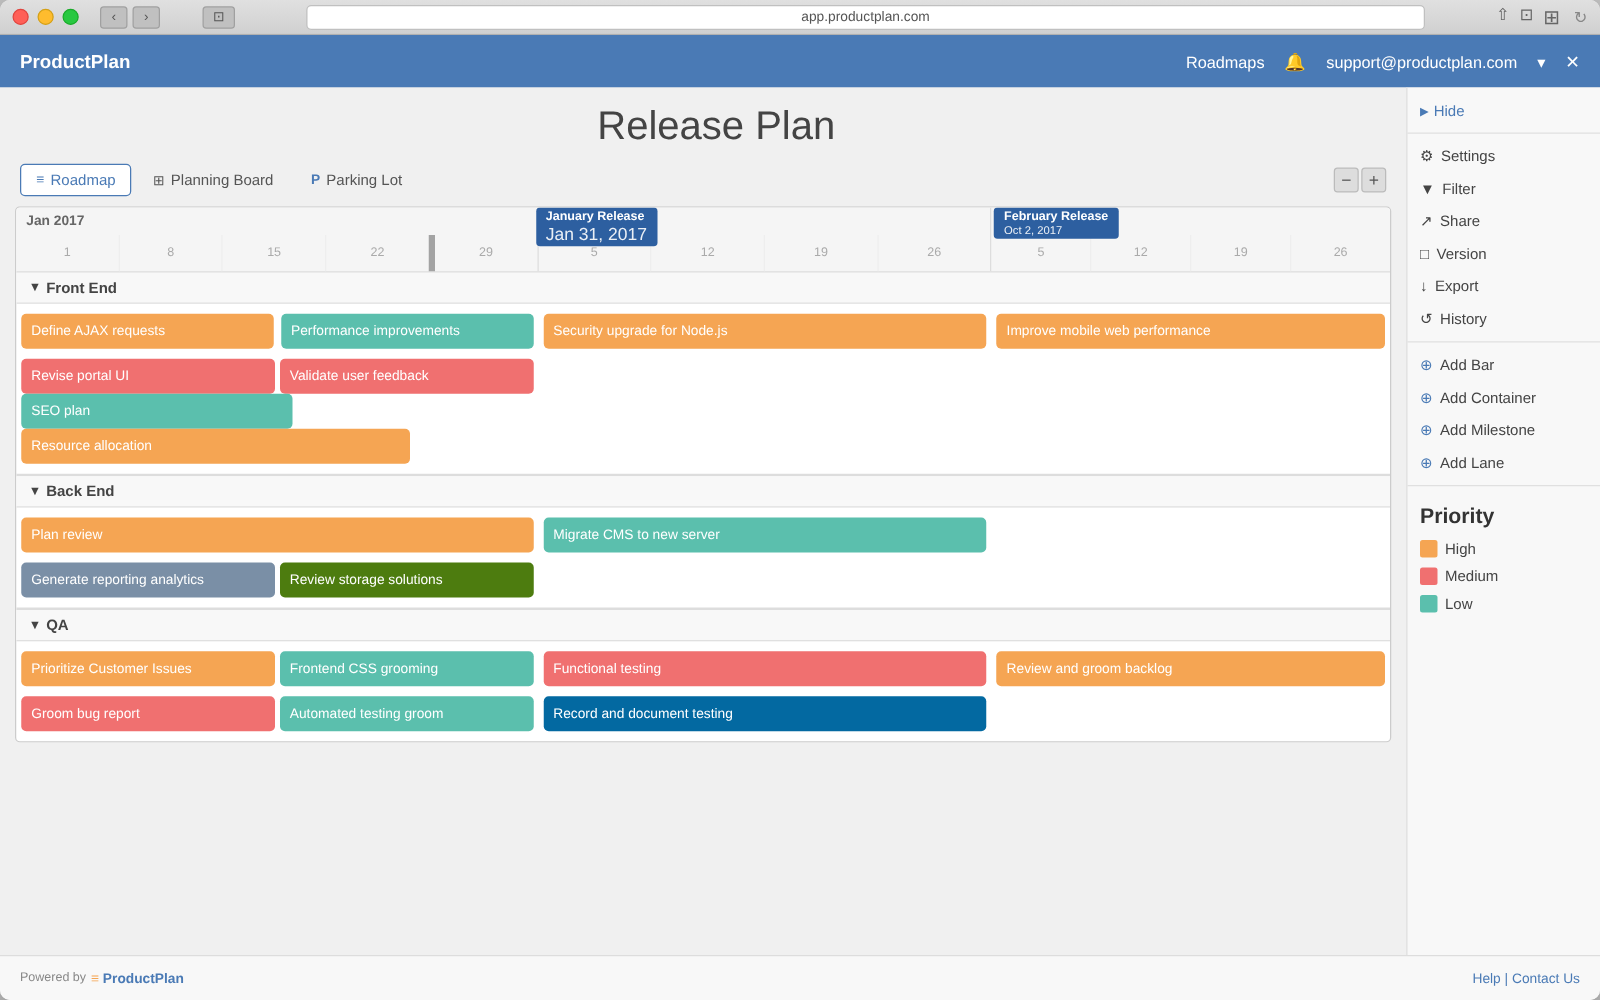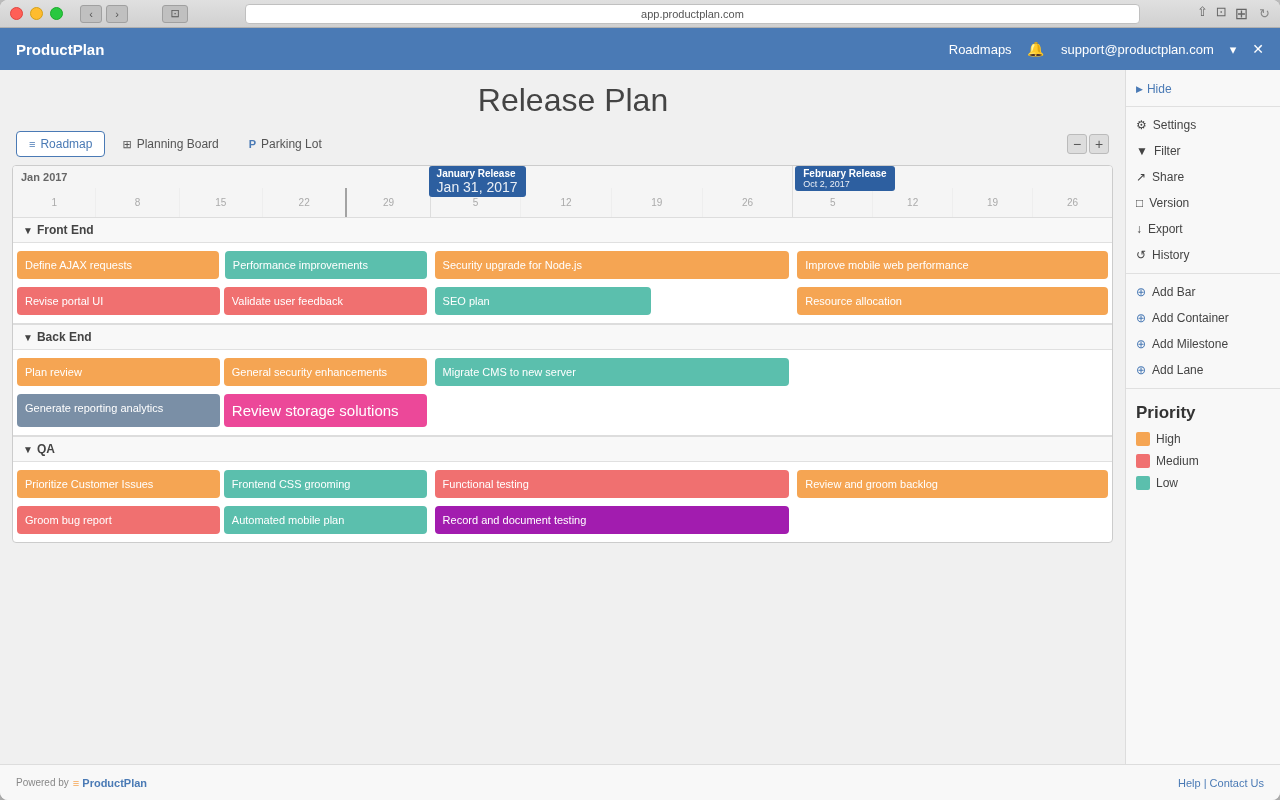--- a/index.html
+++ b/index.html
@@ -128,21 +128,21 @@
           <div style="background: white; border: 1px solid #ccc; border-radius: 4px; overflow: hidden; position: relative;">
 
             <div style="display: flex; border-bottom: 1px solid #ddd; background: #f5f5f5; height: 52px; position: relative;">
 
               <div style="display: flex; flex-direction: column; width: 38%;">
                 <div style="font-size: 11px; color: #666; font-weight: 600; padding: 3px 8px; border-right: 1px solid #ddd; height: 22px; display: flex; align-items: center;">Jan 2017</div>
                 <div style="display: flex; flex: 1; border-right: 1px solid #ddd;">
                   <div style="flex:1; text-align:center; font-size:10px; color:#aaa; display:flex; align-items:center; justify-content:center; border-right: 1px solid #eee;">1</div>
                   <div style="flex:1; text-align:center; font-size:10px; color:#aaa; display:flex; align-items:center; justify-content:center; border-right: 1px solid #eee;">8</div>
                   <div style="flex:1; text-align:center; font-size:10px; color:#aaa; display:flex; align-items:center; justify-content:center; border-right: 1px solid #eee;">15</div>
-                  <div style="flex:1; text-align:center; font-size:10px; color:#aaa; display:flex; align-items:center; justify-content:center; border-right: 2px solid #a3a3a3;">22</div>
+                  <div style="flex:1; text-align:center; font-size:10px; color:#aaa; display:flex; align-items:center; justify-content:center; border-right: 5px solid #a3a3a3;">22</div>
                   <div style="flex:1; text-align:center; font-size:10px; color:#aaa; display:flex; align-items:center; justify-content:center;">29</div>
                 </div>
               </div>
 
               <div style="display: flex; flex-direction: column; width: 33%; position: relative;">
                 <div style="font-size: 11px; color: #666; font-weight: 600; padding: 3px 8px; border-right: 1px solid #ddd; height: 22px; display: flex; align-items: center;">Feb</div>
                 <div style="display: flex; flex: 1; border-right: 1px solid #ddd;">
                   <div style="flex:1; text-align:center; font-size:10px; color:#aaa; display:flex; align-items:center; justify-content:center; border-right: 1px solid #eee;">5</div>
                   <div style="flex:1; text-align:center; font-size:10px; color:#aaa; display:flex; align-items:center; justify-content:center; border-right: 1px solid #eee;">12</div>
                   <div style="flex:1; text-align:center; font-size:10px; color:#aaa; display:flex; align-items:center; justify-content:center; border-right: 1px solid #eee;">19</div>
@@ -183,21 +183,21 @@
                   <div style="flex:1; background:#5bbfad; border-radius:4px; padding: 8px 8px; font-size:11px; font-weight:500; color:white; cursor:pointer;">Performance improvements</div>
                 </div>
                 <div style="width: 33%; padding: 0 4px; display: flex; gap: 4px;">
                   <div style="flex:1; background:#f5a553; border-radius:4px; padding: 8px 8px; font-size:11px; font-weight:500; color:white; cursor:pointer;">Security upgrade for Node.js</div>
                 </div>
                 <div style="width: 29%; padding: 0 4px; display: flex; gap: 4px;">
                   <div style="flex:1; background:#f5a553; border-radius:4px; padding: 8px 8px; font-size:11px; font-weight:500; color:white; cursor:pointer;">Improve mobile web performance</div>
                 </div>
               </div>
 
-              <div style="display: flex; padding: 4px 0 8px 0; gap: 0;">
+              <div style="display: flex; padding: 4px 0 8px 0; gap: 0; flex-direction: column;">
                 <div style="width: 38%; padding: 0 4px; display: flex; gap: 4px;">
                   <div style="flex:1; background:#f07070; border-radius:4px; padding: 8px 8px; font-size:11px; font-weight:500; color:white; cursor:pointer;">Revise portal UI</div>
                   <div style="flex:1; background:#f07070; border-radius:4px; padding: 8px 8px; font-size:11px; font-weight:500; color:white; cursor:pointer;">Validate user feedback</div>
                 </div>
                 <div style="width: 33%; padding: 0 4px; display: flex; gap: 4px;">
                   <div style="flex:1.5; background:#5bbfad; border-radius:4px; padding: 8px 8px; font-size:11px; font-weight:500; color:white; cursor:pointer;">SEO plan</div>
                   <div style="flex:1; opacity:0;"></div>
                 </div>
                 <div style="width: 29%; padding: 0 4px; display: flex; gap: 4px;">
                   <div style="flex:1.5; background:#f5a553; border-radius:4px; padding: 8px 8px; font-size:11px; font-weight:500; color:white; cursor:pointer;">Resource allocation</div>
@@ -207,32 +207,31 @@
 
             <div style="border-bottom: 2px solid #ddd;">
               <div style="background: #f8f8f8; padding: 5px 10px; font-size: 12px; font-weight: 700; color: #444; border-bottom: 1px solid #e0e0e0; display: flex; align-items: center; gap: 4px;">
                 <span style="font-size:10px;">▼</span>
                 <span>Back End</span>
               </div>
 
               <div style="display: flex; padding: 8px 0 4px 0; gap: 0;">
                 <div style="width: 38%; padding: 0 4px; display: flex; gap: 4px;">
                   <div style="flex:1; background:#f5a553; border-radius:4px; padding: 8px 8px; font-size:11px; font-weight:500; color:white; cursor:pointer;">Plan review</div>
-                  <div style="flex:1; background:#f5a553; border-radius:4px; padding: 8px 8px; font-size:11px; font-weight:500; color:white; cursor:pointer;">General security enhancements</div>
                 </div>
                 <div style="width: 33%; padding: 0 4px; display: flex; gap: 4px;">
                   <div style="flex:1.5; background:#5bbfad; border-radius:4px; padding: 8px 8px; font-size:11px; font-weight:500; color:white; cursor:pointer;">Migrate CMS to new server</div>
                 </div>
                 <div style="width: 29%; padding: 0 4px; display: flex;"></div>
               </div>
 
               <div style="display: flex; padding: 4px 0 8px 0; gap: 0;">
                 <div style="width: 38%; padding: 0 4px; display: flex; gap: 4px;">
                   <div style="flex:1; background:#7a8fa6; border-radius:4px; padding: 8px 8px; font-size:11px; font-weight:500; color:white; cursor:pointer;">Generate reporting analytics</div>
-                  <div style="flex:1; background:#ec4899; border-radius:4px; padding: 8px 8px; font-size:15px; font-weight:500; color:white; cursor:pointer;">Review storage solutions</div>
+                  <div style="flex:1; background:#4d7c0f; border-radius:4px; padding: 8px 8px; font-size:11px; font-weight:500; color:white; cursor:pointer;">Review storage solutions</div>
                 </div>
                 <div style="width: 33%; padding: 0 4px;"></div>
                 <div style="width: 29%; padding: 0 4px;"></div>
               </div>
             </div>
 
             <div>
               <div style="background: #f8f8f8; padding: 5px 10px; font-size: 12px; font-weight: 700; color: #444; border-bottom: 1px solid #e0e0e0; display: flex; align-items: center; gap: 4px;">
                 <span style="font-size:10px;">▼</span>
                 <span>QA</span>
@@ -247,24 +246,24 @@
                   <div style="flex:1.5; background:#f07070; border-radius:4px; padding: 8px 8px; font-size:11px; font-weight:500; color:white; cursor:pointer;">Functional testing</div>
                 </div>
                 <div style="width: 29%; padding: 0 4px; display: flex;">
                   <div style="flex:1.5; background:#f5a553; border-radius:4px; padding: 8px 8px; font-size:11px; font-weight:500; color:white; cursor:pointer;">Review and groom backlog</div>
                 </div>
               </div>
 
               <div style="display: flex; padding: 4px 0 8px 0; gap: 0;">
                 <div style="width: 38%; padding: 0 4px; display: flex; gap: 4px;">
                   <div style="flex:1; background:#f07070; border-radius:4px; padding: 8px 8px; font-size:11px; font-weight:500; color:white; cursor:pointer;">Groom bug report</div>
-                  <div style="flex:1; background:#5bbfad; border-radius:4px; padding: 8px 8px; font-size:11px; font-weight:500; color:white; cursor:pointer;">Automated mobile plan</div>
+                  <div style="flex:1; background:#5bbfad; border-radius:4px; padding: 8px 8px; font-size:11px; font-weight:500; color:white; cursor:pointer;">Automated testing groom</div>
                 </div>
                 <div style="width: 33%; padding: 0 4px; display: flex;">
-                  <div style="flex:1.5; background:#a21caf; border-radius:4px; padding: 8px 8px; font-size:11px; font-weight:500; color:white; cursor:pointer;">Record and document testing</div>
+                  <div style="flex:1.5; background:#0369a1; border-radius:4px; padding: 8px 8px; font-size:11px; font-weight:500; color:white; cursor:pointer;">Record and document testing</div>
                 </div>
                 <div style="width: 29%; padding: 0 4px;"></div>
               </div>
             </div>
 
           </div>
         </div>
       </div>
 
       <div class="sidebar">

